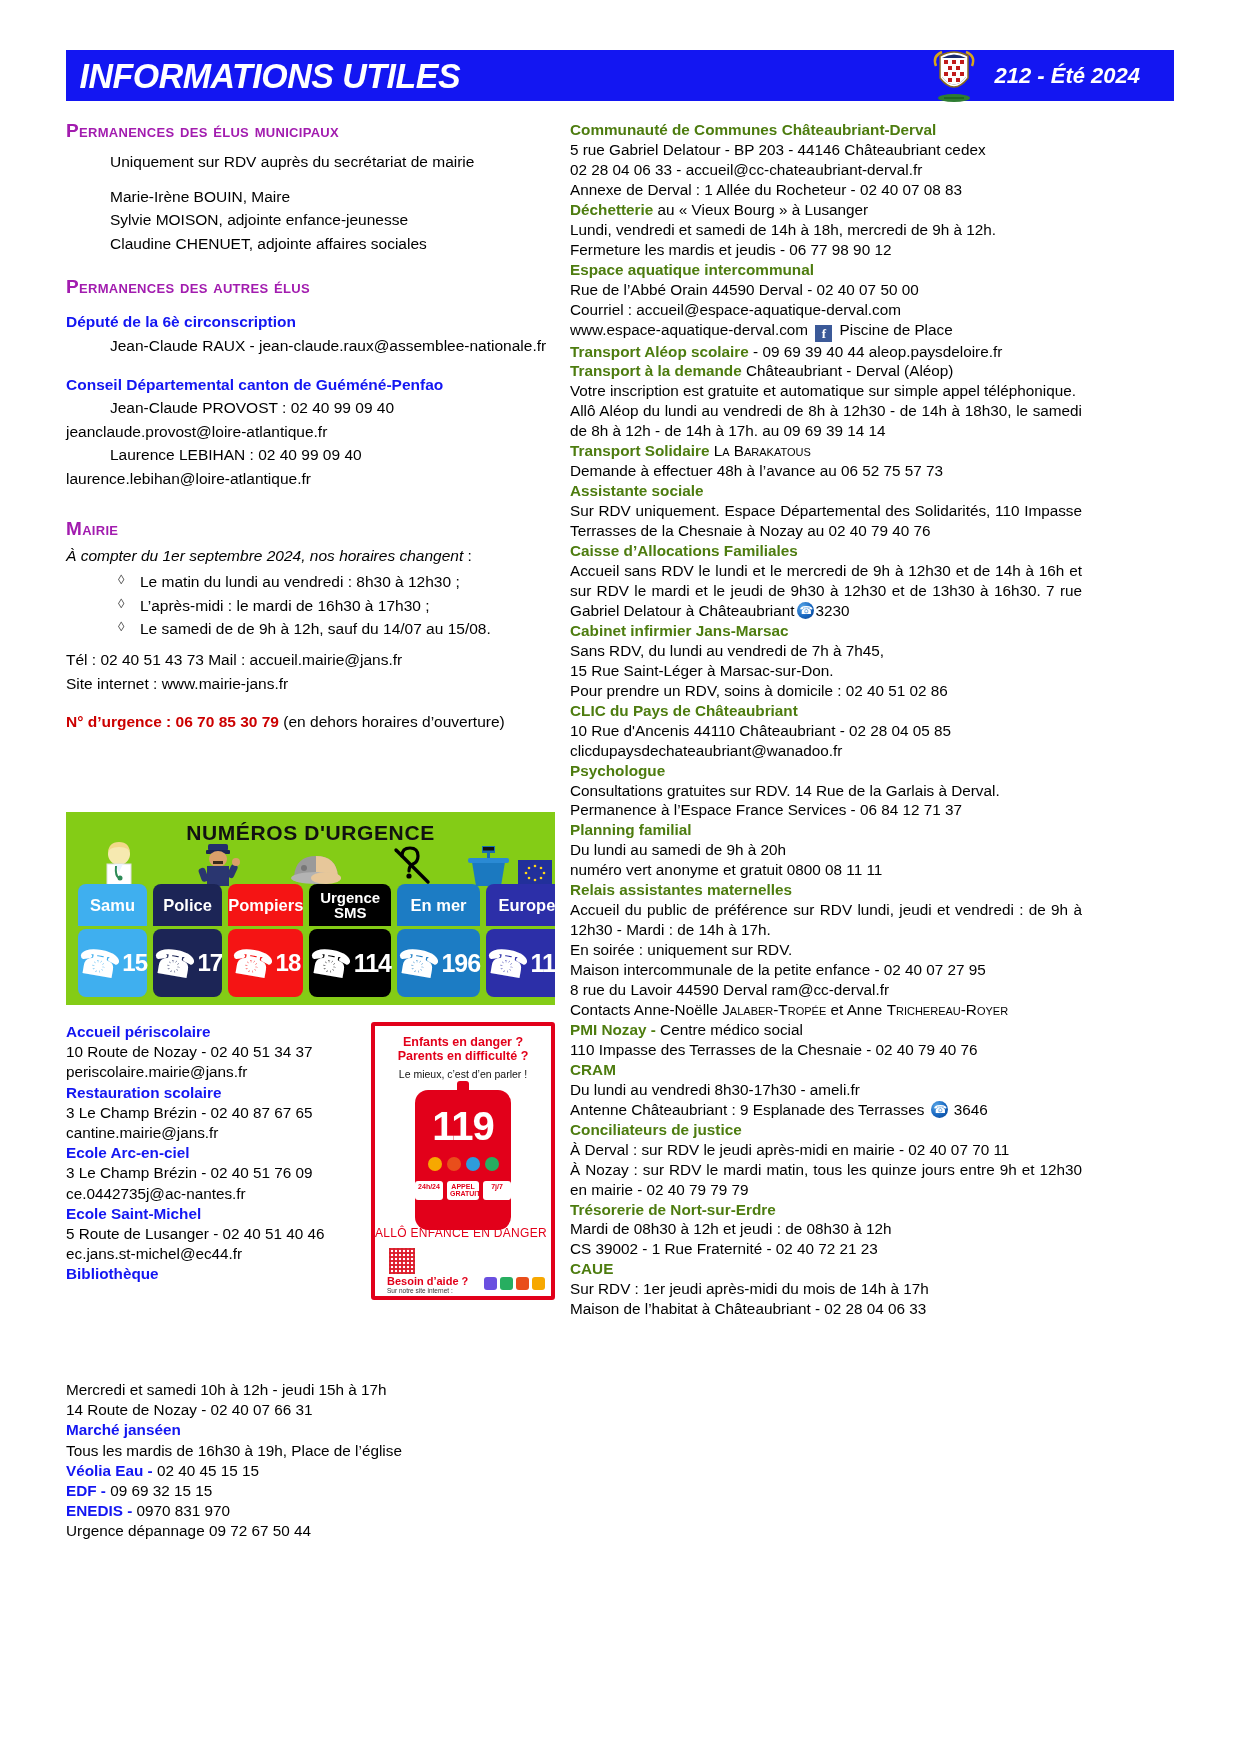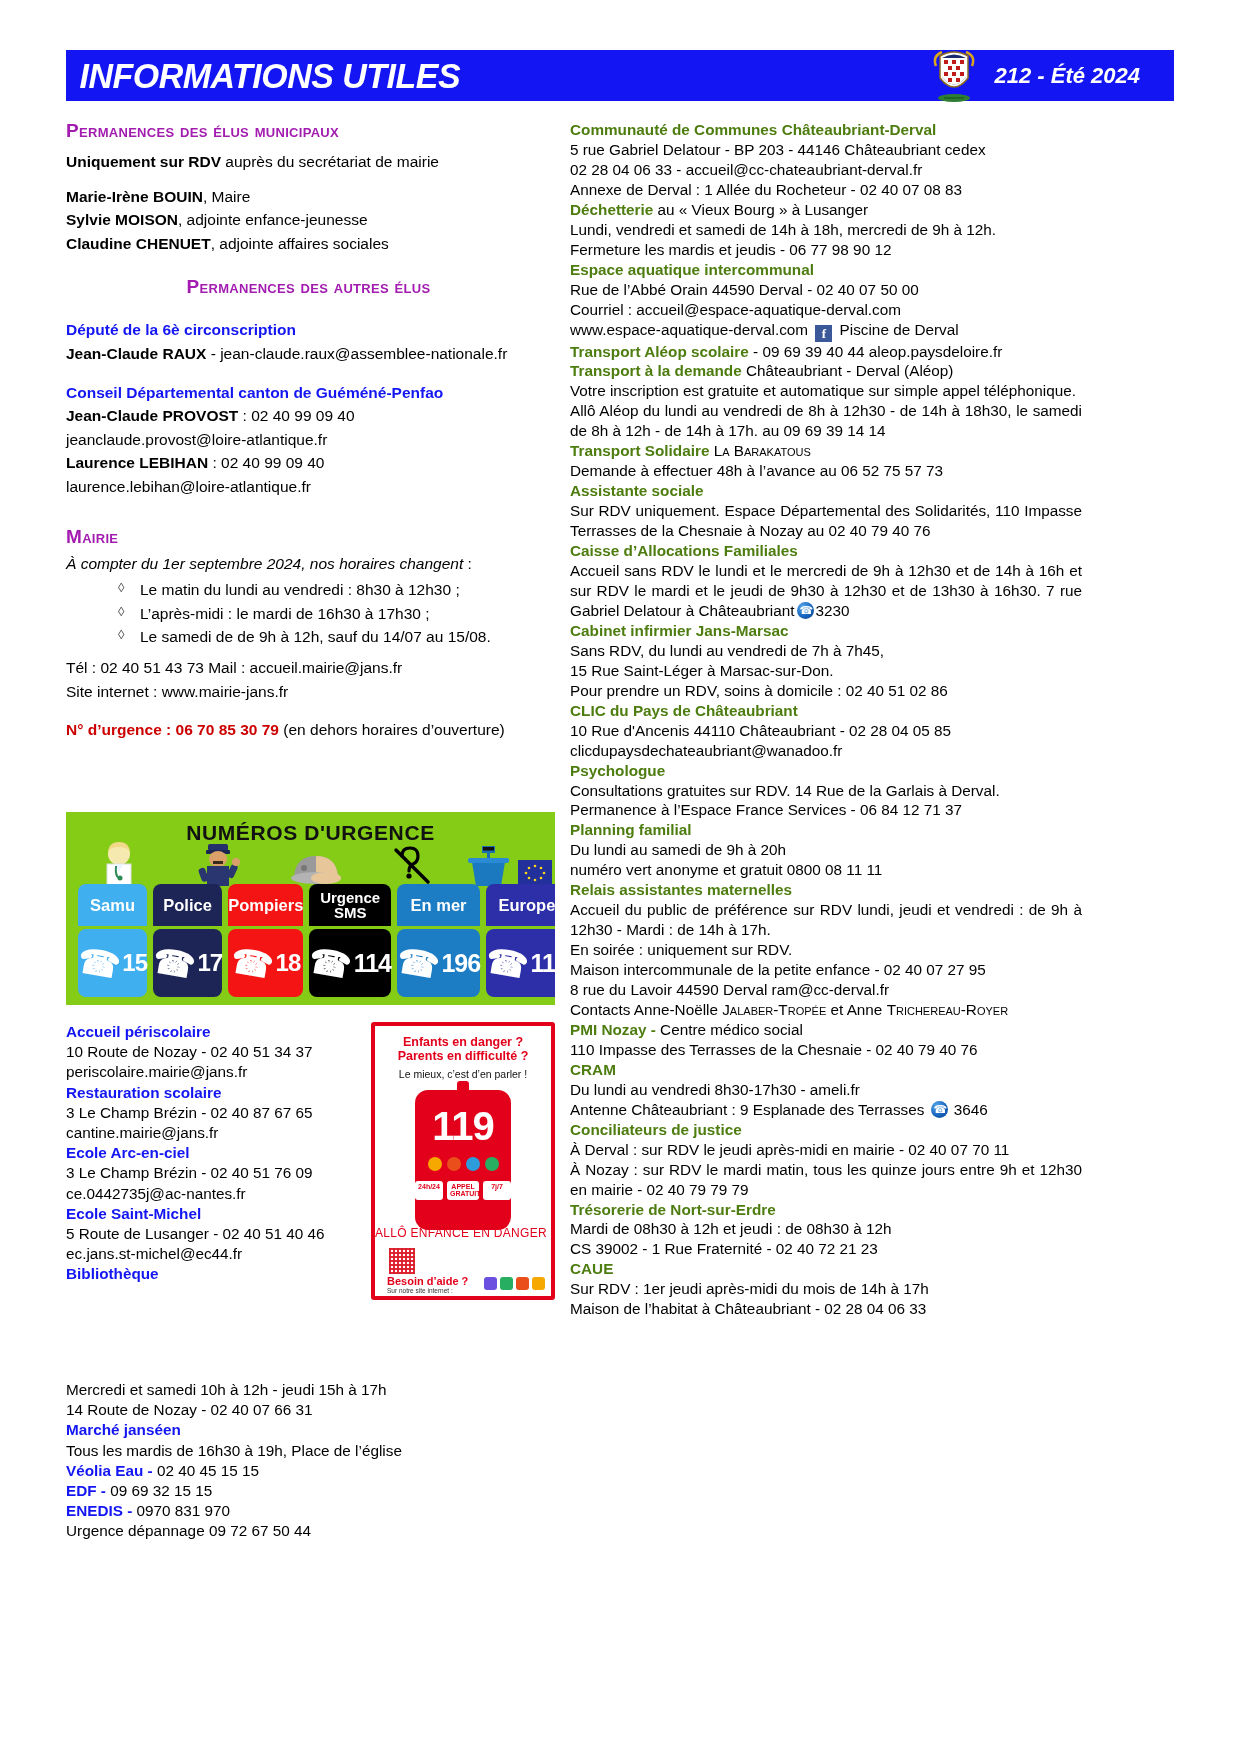--- a/index.html
+++ b/index.html
@@ -35,21 +35,21 @@
   
   .col-left{position:absolute;left:66px;top:120px;width:485px;}
   .col-right{position:absolute;left:570px;top:120px;width:512px;}
 
   h2.sc{
     color:#a21caf;font-weight:bold;margin:0 0 10px 0;
     font-size:17px;font-variant:small-caps;letter-spacing:.3px;
   }
   h2.sc.big{font-size:19px;}
   .p{font-size:15.5px;line-height:1.33;margin:0 0 3px 0;}
-  .b{font-weight:bold;}
+  .b{font-weight:normal;margin-left:44px;}
   .blue{color:#1316F2;font-weight:bold;}
   .red{color:#CC0000;font-weight:bold;}
   .ital{font-style:italic;}
   .sm-caps{font-variant:small-caps;}
   ul.diamond{list-style:none;margin:4px 0 8px 0;padding:0 0 0 52px;}
   ul.diamond li{font-size:15.5px;line-height:1.5;position:relative;padding-left:22px;}
   ul.diamond li:before{
     content:"\25CA";position:absolute;left:0;top:0;color:#555;font-size:13px;
   }
   .right-p{font-size:15.3px;line-height:1.305;margin:0;text-align:justify;}
@@ -197,21 +197,21 @@
     <p class="p">
       <span class="b">Marie-Irène BOUIN</span><span>, Maire</span>
     </p>
     <p class="p">
       <span class="b">Sylvie MOISON</span><span>, adjointe enfance-jeunesse</span>
     </p>
     <p class="p" style="margin-bottom:22px;">
       <span class="b">Claudine CHENUET</span><span>, adjointe affaires sociales</span>
     </p>
 
-    <h2 class="sc big" style="margin-bottom:22px;text-align:center;">Permanences des autres élus</h2>
+    <h2 class="sc big" style="margin-bottom:14px;">Permanences des autres élus</h2>
 
     <p class="p blue">Député de la 6è circonscription</p>
     <p class="p" style="margin-bottom:18px;">
       <span class="b">Jean-Claude RAUX</span><span> - jean-claude.raux@assemblee-nationale.fr</span>
     </p>
 
     <p class="p blue">Conseil Départemental canton de Guéméné-Penfao</p>
     <p class="p">
       <span class="b">Jean-Claude PROVOST</span><span> : 02 40 99 09 40</span>
     </p>
@@ -424,21 +424,21 @@
     <p class="right-p nj">
       <span class="rh">Déchetterie</span><span> au « Vieux Bourg » à Lusanger</span>
     </p>
     <p class="right-p nj">Lundi, vendredi et samedi de 14h à 18h, mercredi de 9h à 12h.</p>
     <p class="right-p nj">Fermeture les mardis et jeudis - 06 77 98 90 12</p>
 
     <p class="right-p nj rh">Espace aquatique intercommunal</p>
     <p class="right-p nj">Rue de l’Abbé Orain 44590 Derval - 02 40 07 50 00</p>
     <p class="right-p nj">Courriel : accueil@espace-aquatique-derval.com</p>
     <p class="right-p nj">
-      <span>www.espace-aquatique-derval.com </span><span class="fb-badge">f</span><span> Piscine de Derval</span>
+      <span>www.espace-aquatique-derval.com </span><span class="fb-badge">f</span><span> Piscine de Place</span>
     </p>
 
     <p class="right-p nj">
       <span class="rh">Transport Aléop scolaire</span><span> - 09 69 39 40 44 aleop.paysdeloire.fr</span>
     </p>
 
     <p class="right-p nj">
       <span class="rh">Transport à la demande</span><span> Châteaubriant - Derval (Aléop)</span>
     </p>
     <p class="right-p">Votre inscription est gratuite et automatique sur simple appel téléphonique.</p>

